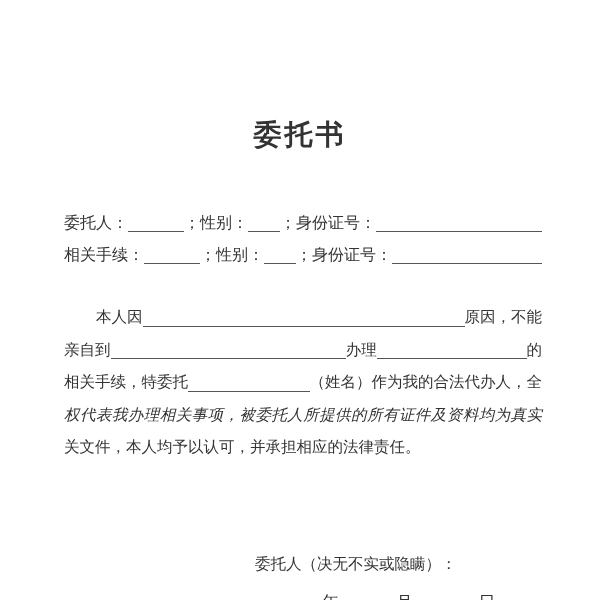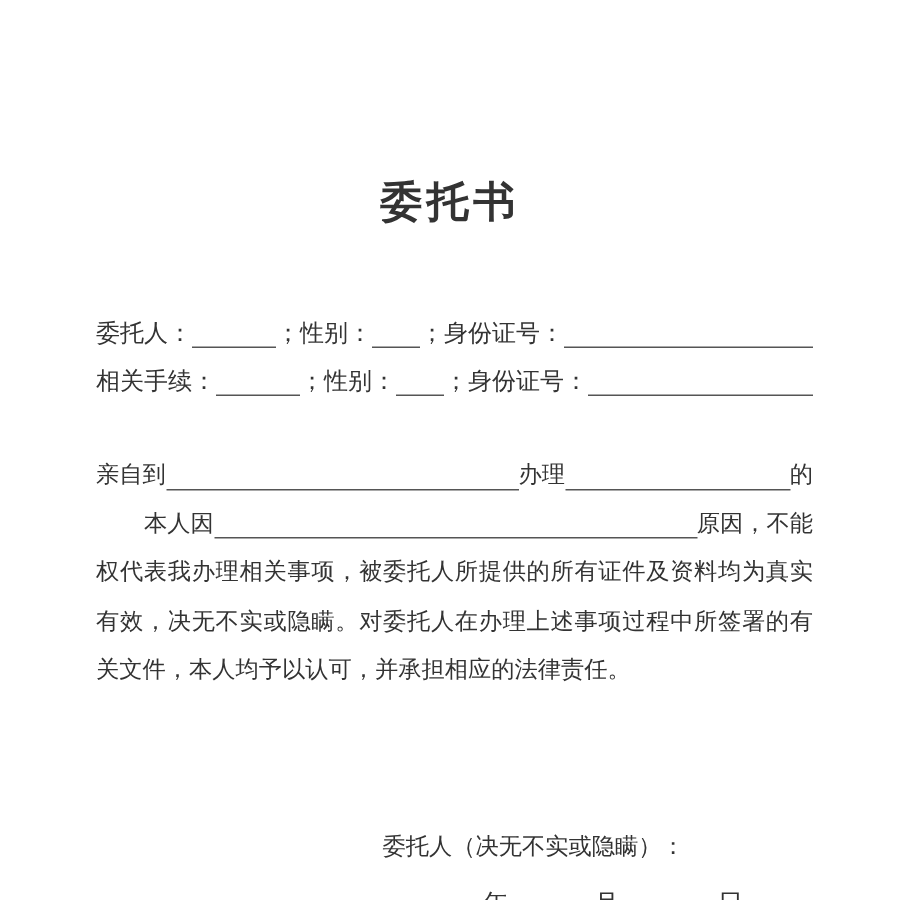--- a/index.html
+++ b/index.html
@@ -63,20 +63,21 @@
   .textline{
     display:block;
     height:32.6px;
     line-height:32.6px;
     font-size:15.5px;
     white-space:normal;
   }
   .textline.justify{
     text-align:justify;
     text-align-last:justify;
+    font-style:italic;
   }
   .signature{
     position:absolute;
     left:255px;top:514px;
     font-size:15.5px;
     color:var(--text);
     white-space:pre;
   }
   .dateline{
     position:absolute;
@@ -109,34 +110,38 @@
         <span class="blank" style="flex: 0 0 56px;"></span>
         <span class="seg">；性别：</span>
         <span class="blank" style="flex: 0 0 32px;"></span>
         <span class="seg">；身份证号：</span>
         <span class="blank" style="flex: 1 1 0px;"></span>
       </div>
     </div>
 
   <div class="body-lines">
       <div class="line">
+        <span class="indent"></span>
+        <span class="seg">本人因</span>
+        <span class="blank" style="flex: 1 1 0px;"></span>
+        <span class="seg">原因，不能</span>
+      </div>
+      <div class="line">
         <span class="seg">亲自到</span>
         <span class="blank" style="flex: 1.57 1 0px;"></span>
         <span class="seg">办理</span>
         <span class="blank" style="flex: 1 1 0px;"></span>
         <span class="seg">的</span>
       </div>
       <div class="line">
-        <span class="indent"></span>
-        <span class="seg">本人因</span>
+        <span class="seg">相关手续，特委托</span>
         <span class="blank" style="flex: 1 1 0px;"></span>
-        <span class="seg">原因，不能</span>
+        <span class="seg">（姓名）作为我的合法代办人，全</span>
       </div>
       <div class="textline justify">权代表我办理相关事项，被委托人所提供的所有证件及资料均为真实</div>
-      <div class="textline justify">有效，决无不实或隐瞒。对委托人在办理上述事项过程中所签署的有</div>
       <div class="textline">关文件，本人均予以认可，并承担相应的法律责任。</div>
     </div>
 
   <div class="signature">委托人（决无不实或隐瞒）：</div>
 
   <div class="dateline">
     <span class="date-unit year">年</span>
     <span class="date-unit month">月</span>
     <span class="date-unit day">日</span>
   </div>

